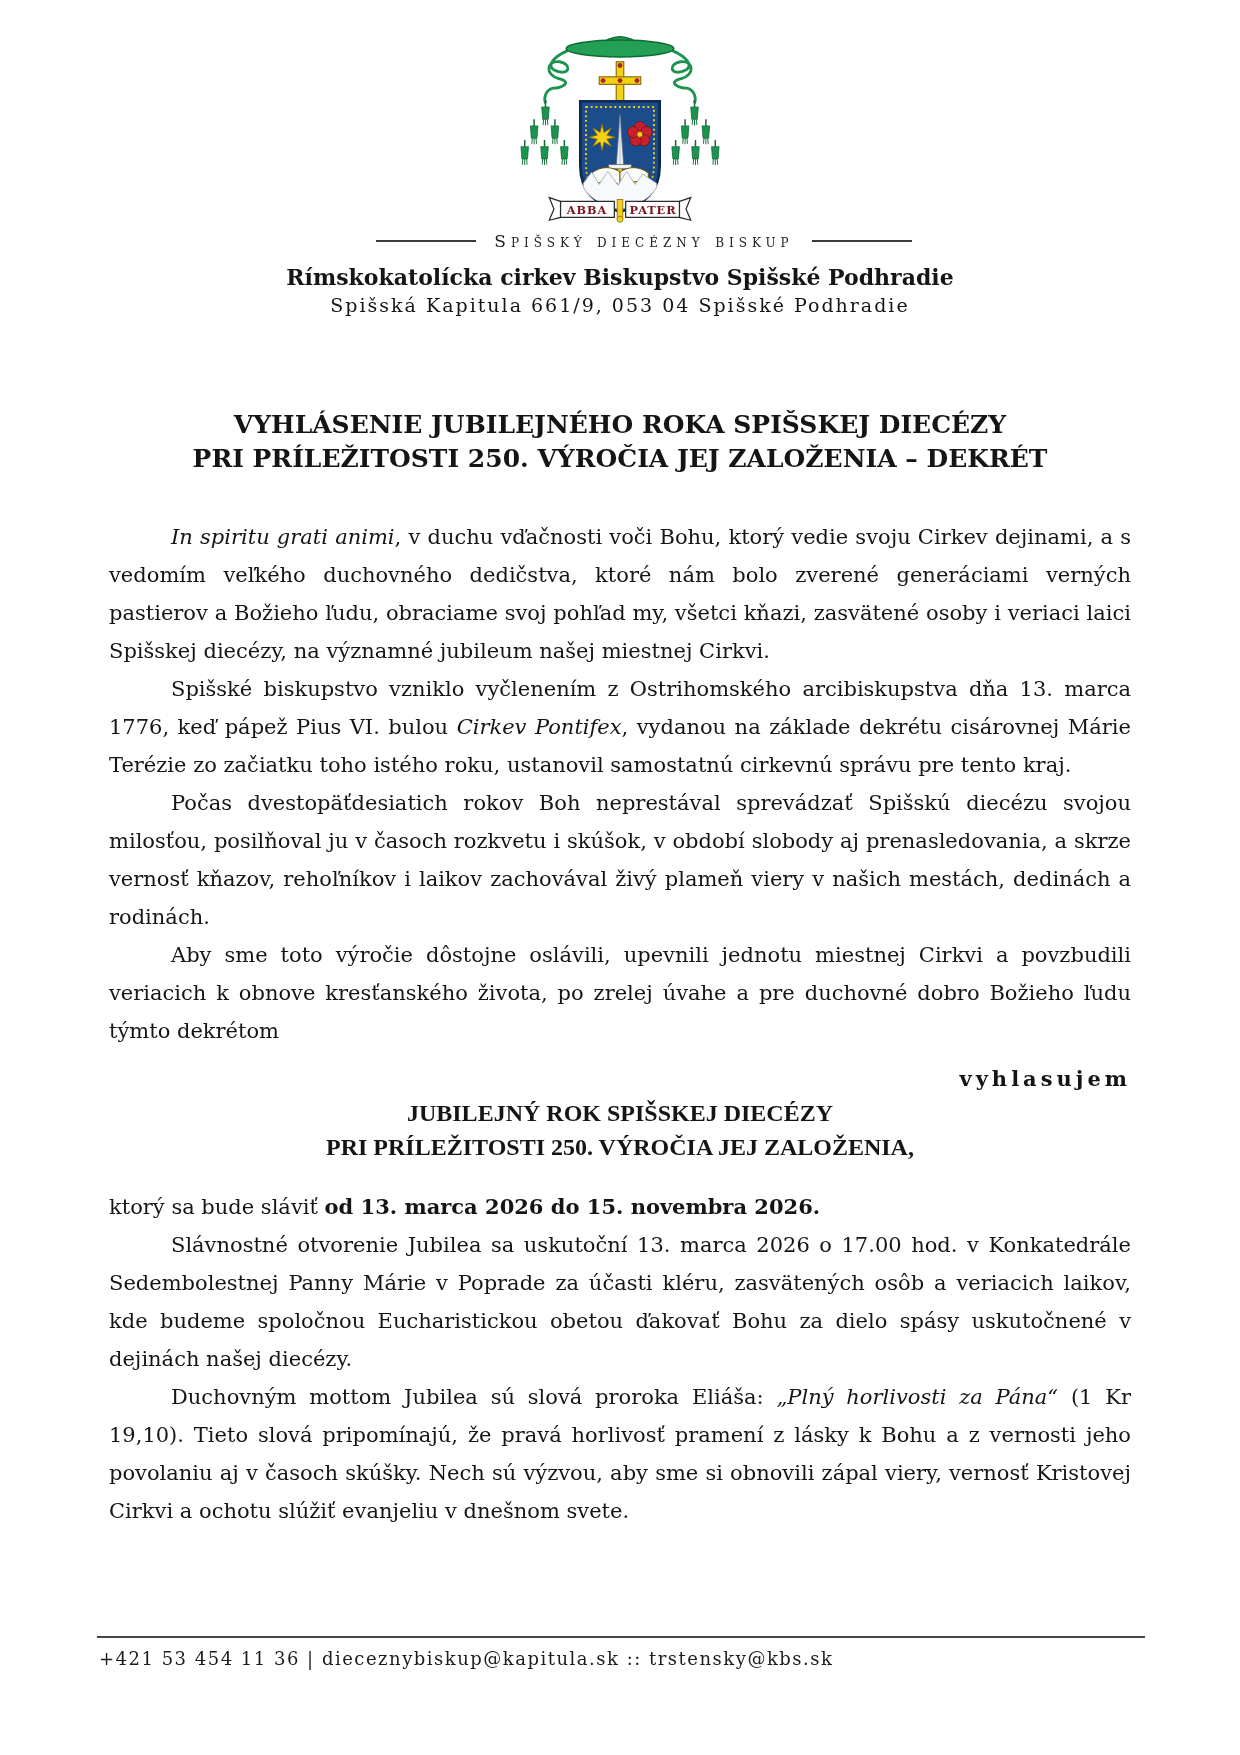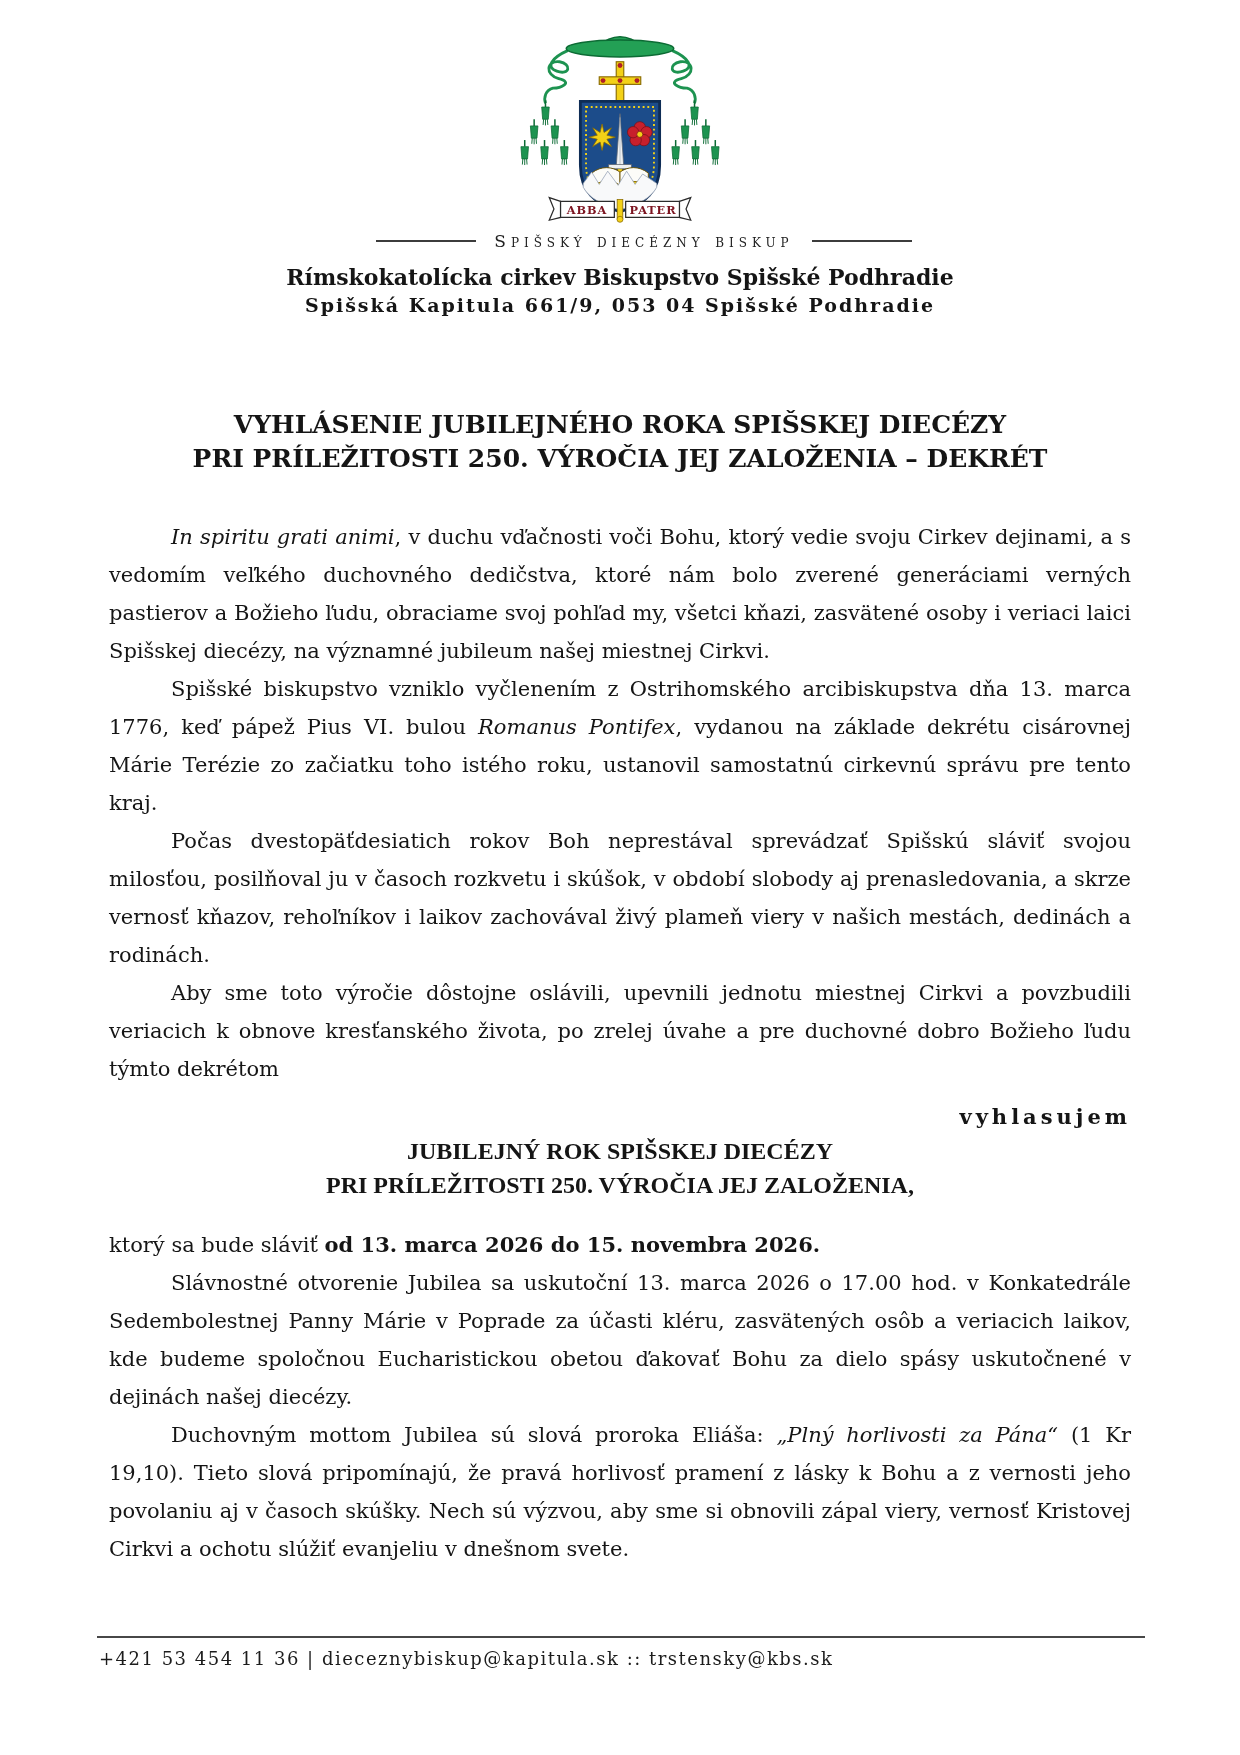--- a/index.html
+++ b/index.html
@@ -11,21 +11,21 @@
   .header { text-align:center; padding-top:24px; }
   .crest { display:block; margin:0 auto; }
   .bishop-name {
     font-variant:small-caps; font-size:22px; letter-spacing:5px;
     margin-top:2px; color:#222; white-space:nowrap;
   }
   .subtitle-row { display:flex; align-items:center; justify-content:center; gap:18px; margin-top:7px;padding-left:48px; }
   .subtitle-row .rule { width:100px; height:2px; background:#3c3c3c; }
   .bishop-title { font-variant:small-caps; font-size:17px; letter-spacing:5px; color:#222; white-space:nowrap; }
   .org-line { font-weight:bold; font-size:22px; margin-top:13px; }
-  .address-line { font-size:19px; letter-spacing:2px; margin-top:4px;font-weight:bold; }
+  .address-line { font-size:19px; letter-spacing:2px; margin-top:4px; }
 
   .main { width:1022px; margin:0 auto; }
   .doc-title { margin-top:92px; text-align:center; font-weight:bold; font-size:25px; line-height:34px; }
   .body-text { margin-top:42px; font-size:21px; line-height:38px; text-align:justify; }
   p.body-p { margin:0; padding:0; }
   p.body-p.indent { text-indent:62px; }
   .it { font-style:italic; }
   .bd { font-weight:bold; }
   .proclamation { text-align:center; margin:12px 0 24px 0; }
   .proc-1 { font-weight:bold; font-size:21px; letter-spacing:4px; line-height:34px;text-align:right; }
@@ -133,22 +133,22 @@
 
     <div class="doc-title">
       <div>VYHLÁSENIE JUBILEJNÉHO ROKA SPIŠSKEJ DIECÉZY</div>
       <div>PRI PRÍLEŽITOSTI 250. VÝROČIA JEJ ZALOŽENIA – DEKRÉT</div>
     </div>
 
     <div class="body-text">
 
       <div>
           <p class="body-p indent"><span class="it">In spiritu grati animi</span><span>, v duchu vďačnosti voči Bohu, ktorý vedie svoju Cirkev dejinami, a s vedomím veľkého duchovného dedičstva, ktoré nám bolo zverené generáciami verných pastierov a Božieho ľudu, obraciame svoj pohľad my, všetci kňazi, zasvätené osoby i veriaci laici Spišskej diecézy, na významné jubileum našej miestnej Cirkvi.</span></p>
-          <p class="body-p indent"><span>Spišské biskupstvo vzniklo vyčlenením z Ostrihomského arcibiskupstva dňa 13. marca 1776, keď pápež Pius VI. bulou </span><span class="it">Romanus Pontifex</span><span>, vydanou na základe dekrétu cisárovnej Márie Terézie zo začiatku toho istého roku, ustanovil samostatnú cirkevnú správu pre tento kraj.</span></p>
-          <p class="body-p indent"><span>Počas dvestopäťdesiatich rokov Boh neprestával sprevádzať Spišskú sláviť svojou milosťou, posilňoval ju v časoch rozkvetu i skúšok, v období slobody aj prenasledovania, a skrze vernosť kňazov, rehoľníkov i laikov zachovával živý plameň viery v našich mestách, dedinách a rodinách.</span></p>
+          <p class="body-p indent"><span>Spišské biskupstvo vzniklo vyčlenením z Ostrihomského arcibiskupstva dňa 13. marca 1776, keď pápež Pius VI. bulou </span><span class="it">Cirkev Pontifex</span><span>, vydanou na základe dekrétu cisárovnej Márie Terézie zo začiatku toho istého roku, ustanovil samostatnú cirkevnú správu pre tento kraj.</span></p>
+          <p class="body-p indent"><span>Počas dvestopäťdesiatich rokov Boh neprestával sprevádzať Spišskú diecézu svojou milosťou, posilňoval ju v časoch rozkvetu i skúšok, v období slobody aj prenasledovania, a skrze vernosť kňazov, rehoľníkov i laikov zachovával živý plameň viery v našich mestách, dedinách a rodinách.</span></p>
           <p class="body-p indent"><span>Aby sme toto výročie dôstojne oslávili, upevnili jednotu miestnej Cirkvi a povzbudili veriacich k obnove kresťanského života, po zrelej úvahe a pre duchovné dobro Božieho ľudu týmto dekrétom</span></p>
         </div>
 
       <div class="proclamation">
         <div class="proc-1">vyhlasujem</div>
         <div class="proc-2">JUBILEJNÝ ROK SPIŠSKEJ DIECÉZY</div>
         <div class="proc-2">PRI PRÍLEŽITOSTI 250. VÝROČIA JEJ ZALOŽENIA,</div>
       </div>
 
       <div>

